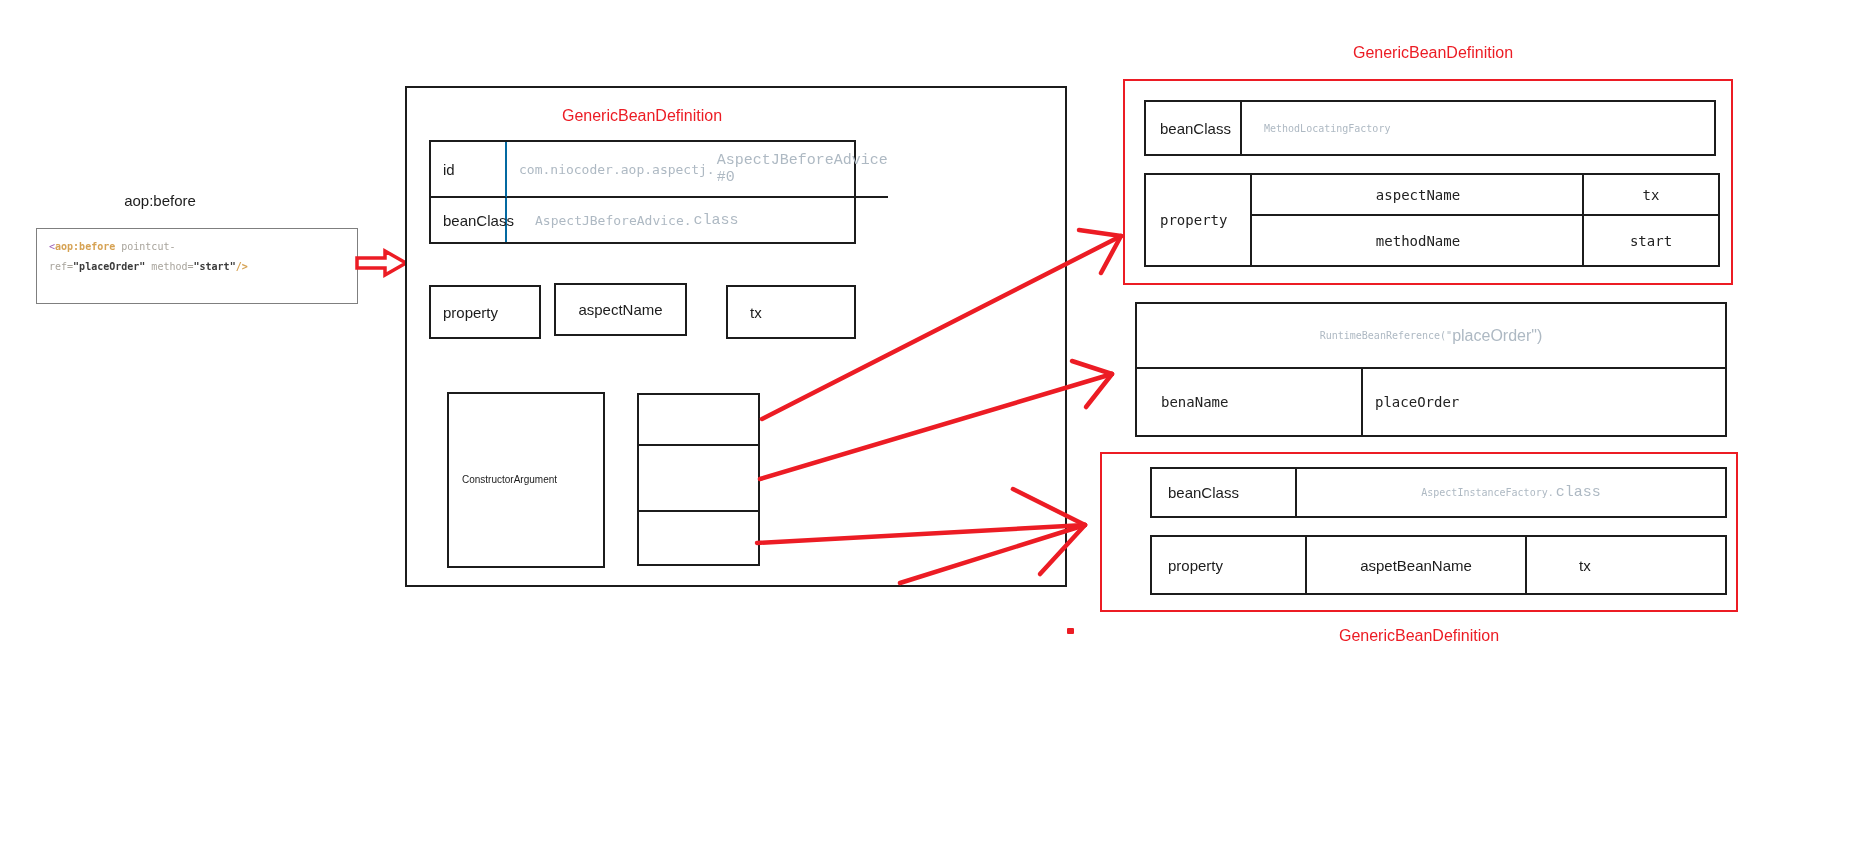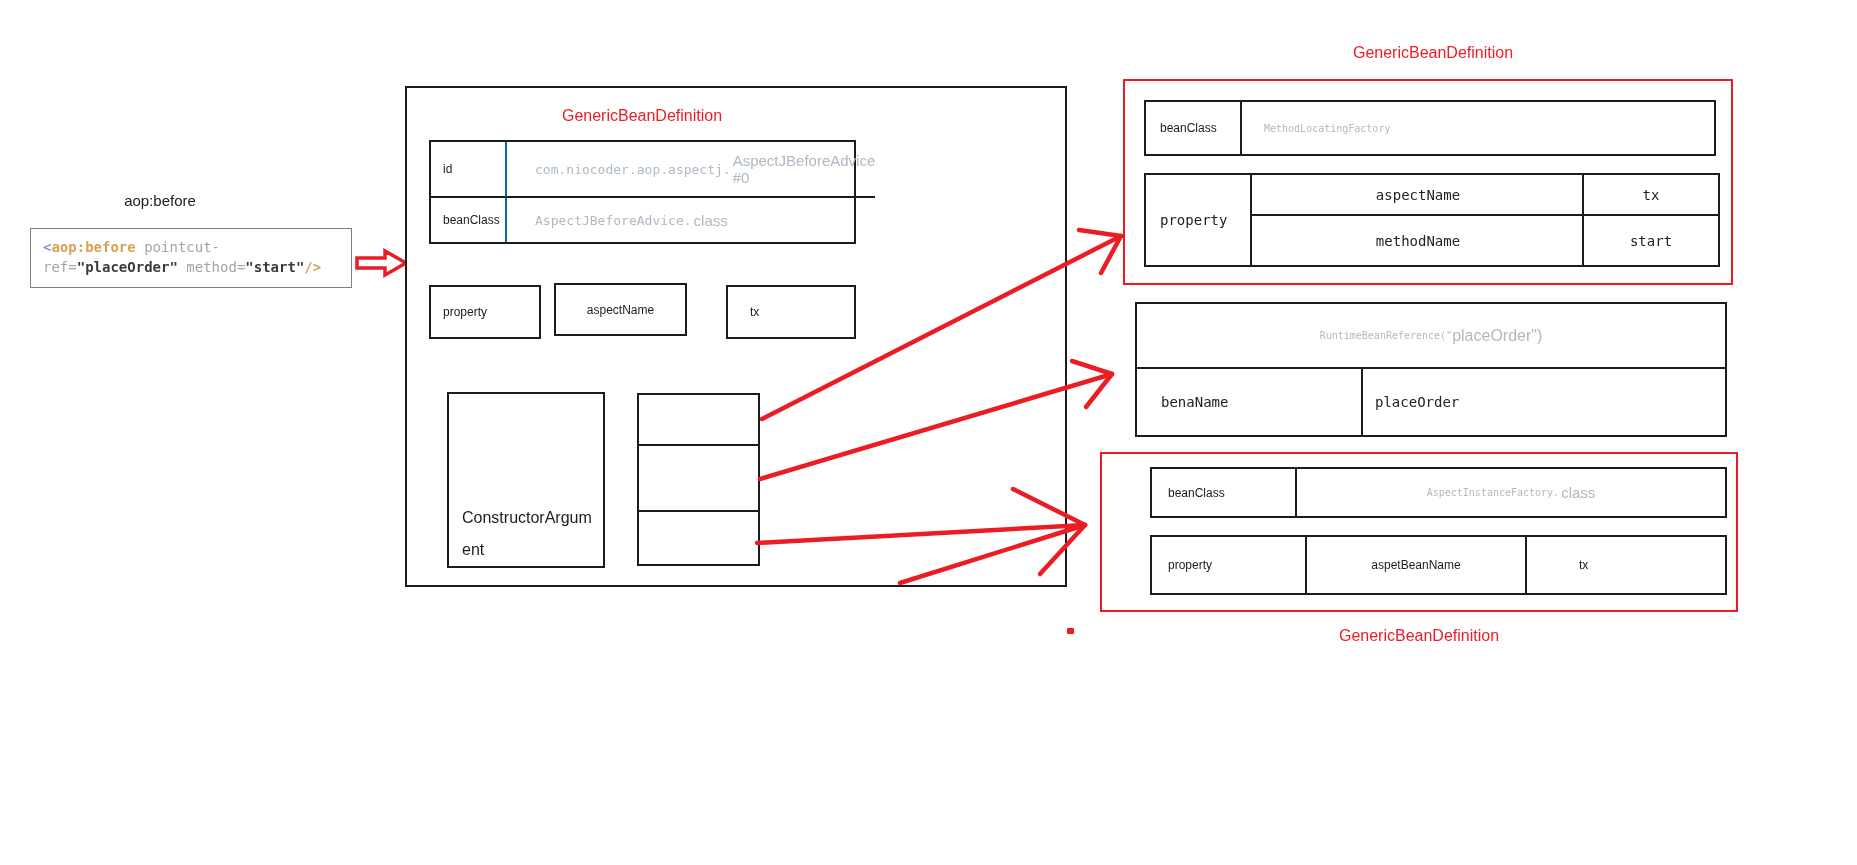--- a/index.html
+++ b/index.html
@@ -3,47 +3,47 @@
 <meta charset="utf-8">
 <style>
   html,body{margin:0;padding:0;background:#fff;}
   .canvas{position:relative;width:1857px;height:865px;background:#ffffff;overflow:hidden;
           font-family:"Liberation Sans",sans-serif;color:#1c1c1c;}
   .abs{position:absolute;box-sizing:border-box;}
   .red-title{color:#ec1c24;font-size:16px;text-align:center;white-space:nowrap;}
   .blackbox{border:2px solid #1c1c1c;background:#fff;}
   .redbox{border:2px solid #ec1c24;background:#fff;}
   .flexc{display:flex;align-items:center;}
-  .lbl{font-size:12px;color:#1c1c1c;}
+  .lbl{font-size:15px;color:#1c1c1c;}
   .vm{font-family:"DejaVu Sans Mono",monospace;font-size:13px;color:#aeb9c3;}
-  .vs{font-size:15px;color:#aeb9c3;margin-left:2px;}
+  .vs{font-size:15px;color:#aeb9c3;margin-left:2px;font-family:Liberation Mono, monospace;}
   .vm14{font-family:"DejaVu Sans Mono",monospace;font-size:10px;color:#aeb9c3;}
   
   #aop-title{left:95px;top:192px;width:130px;text-align:center;font-size:15px;}
-  #code-box{left:30px;top:228px;width:322px;height:60px;border:1px solid #7f7f7f;
-            font-family:"DejaVu Sans Mono",monospace;font-size:14px;line-height:20px;
+  #code-box{left:36px;top:228px;width:322px;height:76px;border:1px solid #7f7f7f;
+            font-family:"DejaVu Sans Mono",monospace;font-size:10px;line-height:20px;
             padding:8px 0 0 12px;white-space:nowrap;}
   .tok-tag{color:#d6a253;font-weight:600;}
   .tok-attr{color:#a8a49c;}
   .tok-punct{color:#9b5fb5;}
   .tok-value{color:#3a3a3a;font-weight:700;}
   #block-arrow{left:354px;top:247px;}
   
   #big-box{left:405px;top:86px;width:662px;height:501px;}
   #big-title{left:482px;top:107px;width:320px;}
   #id-table{left:429px;top:140px;width:427px;height:104px;display:grid;
             grid-template-columns:76px 1fr;grid-template-rows:56px 1fr;}
   #id-table .cell{display:flex;align-items:center;}
   #id-table .r1{border-bottom:2px solid #1c1c1c;}
   #id-table .c1{border-right:2px solid #0369a1;padding-left:12px;}
   #prop-box{left:429px;top:285px;width:112px;height:54px;padding-left:12px;}
   #aspectname-box{left:554px;top:283px;width:133px;height:53px;justify-content:center;}
   #tx-box{left:726px;top:285px;width:130px;height:54px;padding-left:22px;}
-  #ctor-box{left:447px;top:392px;width:158px;height:176px;display:flex;align-items:flex-end;
-            padding:0 10px 0 13px;font-size:16px;word-break:break-all;line-height:2.0;}
+  #ctor-box{left:447px;top:392px;width:158px;height:176px;display:flex;align-items:center;
+            padding:0 10px 0 13px;font-size:10px;word-break:break-all;line-height:2.0;}
   #cell-stack{left:637px;top:393px;width:123px;height:173px;}
   .stack-line{position:absolute;left:0;right:0;border-top:2px solid #1c1c1c;}
   
   #rt-title{left:1283px;top:44px;width:300px;}
   #rt-box{left:1123px;top:79px;width:610px;height:206px;}
   #rt-beanclass{left:1144px;top:100px;width:572px;height:56px;display:grid;grid-template-columns:96px 1fr;}
   #rt-beanclass .c1{border-right:2px solid #1c1c1c;padding-left:14px;}
   #rt-beanclass .c2{padding-left:22px;}
   #rt-property{left:1144px;top:173px;width:576px;height:94px;display:grid;
                grid-template-columns:106px 332px 1fr;grid-template-rows:41px 1fr;}
@@ -86,21 +86,21 @@
 
   <svg class="abs" id="block-arrow" width="56" height="32" viewBox="0 0 56 32">
     <polygon points="3,11 31,11 31,4 52,16 31,28 31,21 3,21" fill="#ffffff" stroke="#ec1c24" stroke-width="3.5" stroke-linejoin="miter"></polygon>
   </svg>
 
   <div class="abs blackbox" id="big-box"></div>
   <div class="abs red-title" id="big-title">GenericBeanDefinition</div>
 
   <div class="abs blackbox" id="id-table">
     <div class="cell r1 c1 lbl">id</div>
-    <div class="cell r1" style="padding-left:28px;">
+    <div class="cell r1" style="padding-left:12px;">
       <span class="vm">com.niocoder.aop.aspectj.</span>
         <span class="vs">AspectJBeforeAdvice #0</span>
     </div>
     <div class="cell c1 lbl">beanClass</div>
     <div class="cell" style="padding-left:28px;">
       <span class="vm">AspectJBeforeAdvice.</span>
         <span class="vs">class</span>
     </div>
   </div>
 

